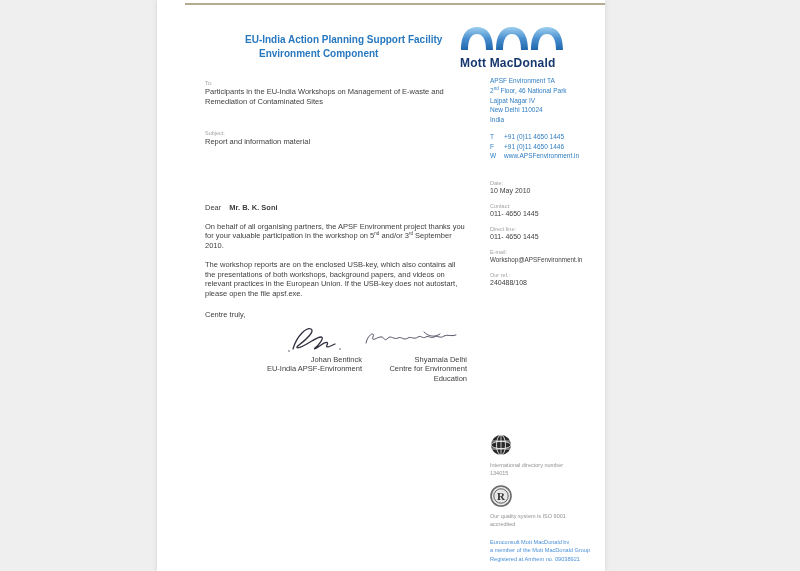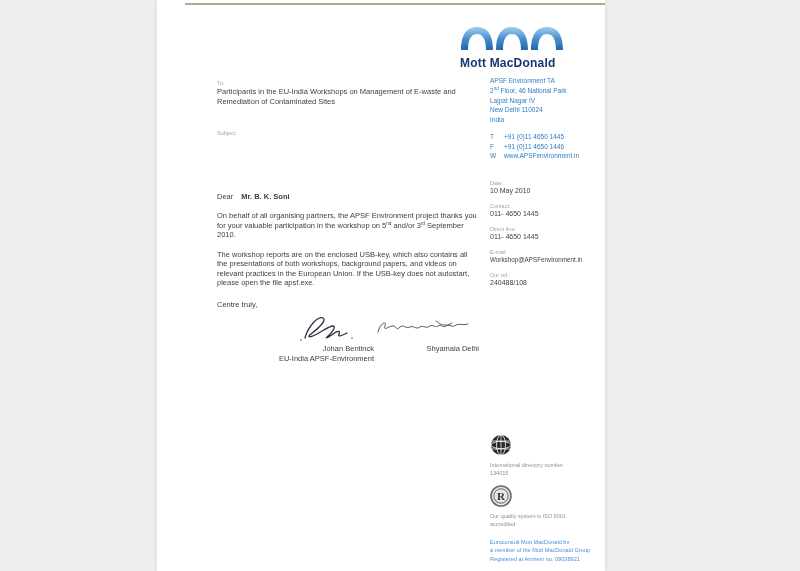--- a/index.html
+++ b/index.html
@@ -12,21 +12,21 @@
   }
   .scan-line { position:absolute; left:28px; top:3px; width:420px; height:2px; background:#b3ab90; }
 
   
   .title { position:absolute; left:88px; top:33px; font-size:10px; font-weight:bold; color:#2878c0; line-height:1.4; }
   .title .l2 { margin-left:14px; }
   .logo { position:absolute; left:303px; top:26px; width:115px; text-align:left; }
   .logo-word { font-size:12px; font-weight:bold; color:#16386e; letter-spacing:0.2px; margin-top:1px; }
 
   
-  .left-col { position:absolute; left:60px; top:80px; width:262px; color:#3e3e3e; }
+  .left-col { position:absolute; left:48px; top:80px; width:262px; color:#3e3e3e; }
   .small-label { font-size:5.5px; color:#a3a3a3; margin-bottom:1px; }
   .body-text { font-size:7.5px; line-height:1.27; color:#3e3e3e; }
   .subject-block { margin-top:24px; }
   .salutation { margin-top:56px; font-size:7.5px; }
   .salutation b { margin-left:8px; }
   .para { margin-top:10px; }
   .closing { margin-top:12px; }
   sup { font-size:4.5px; vertical-align:super; line-height:0; }
 
   .sig-row { margin-top:5px; display:flex;text-align:right; }
@@ -51,20 +51,24 @@
   .foot-text { font-size:5.5px; color:#929292; line-height:1.45; width:84px; margin-top:2px; }
   .iso-wrap { margin-top:7px; }
   .company { margin-top:9px; font-size:5.6px; color:#4a90d8; line-height:1.5; }
 </style>
 </head>
 <body>
 
 <div class="sheet">
   <div class="scan-line"></div>
 
+  <div class="title">
+    <div>EU-India Action Planning Support Facility</div>
+    <div class="l2">Environment Component</div>
+  </div>
 
   <div class="logo">
     <span>
       <svg width="104" height="25" viewBox="0 0 104 25">
         <defs>
           <linearGradient id="archGrad" x1="0" y1="0" x2="0" y2="1">
             <stop offset="0" stop-color="#9fd0ef"></stop>
             <stop offset="0.5" stop-color="#4a90d0"></stop>
             <stop offset="1" stop-color="#1f66ab"></stop>
           </linearGradient>
@@ -76,20 +80,21 @@
     </span>
     <div class="logo-word">Mott MacDonald</div>
   </div>
 
   <div class="left-col">
     <div class="small-label">To:</div>
     <div class="body-text">Participants in the EU-India Workshops on Management of E-waste and Remediation of Contaminated Sites</div>
 
     <div class="subject-block">
       <div class="small-label">Subject:</div>
+      <div class="body-text">Report and information material</div>
     </div>
 
     <div class="salutation">
       <span>Dear</span><b>Mr. B. K. Soni</b>
     </div>
 
     <div class="body-text para">
       <span>On behalf of all organising partners, the APSF Environment project thanks you for your valuable participation in the workshop on 5</span><sup>nd</sup><span> and/or 3</span><sup>rd</sup><span> September 2010.</span>
     </div>
 
@@ -111,20 +116,21 @@
         <div class="sig-name">EU-India APSF-Environment</div>
       </div>
       <div class="sig-block2">
         <div class="sig-scribble">
           <svg width="105" height="30" viewBox="0 0 105 30">
             <path d="M4,18 C6,9 13,6 11,12 C9,18 16,11 20,12 C23,13 22,17 26,13 C29,10 32,15 36,13 C39,11 42,16 46,13 C49,11 52,15 56,12 C59,10 60,14 64,12 C67,10 68,14 72,12 C76,10 78,14 82,11 C85,9 90,12 94,10" fill="none" stroke="#44445a" stroke-width="0.9" stroke-linecap="round"></path>
             <path d="M62,7 C66,11 72,13 78,9" fill="none" stroke="#44445a" stroke-width="0.9" stroke-linecap="round"></path>
           </svg>
         </div>
         <div class="sig-name">Shyamala Delhi</div>
+        <div class="sig-name">Centre for Environment Education</div>
       </div>
     </div>
   </div>
 
   <div class="right-col">
     <div class="addr">
       <div>APSF Environment TA</div>
       <div><span>2</span><sup>nd</sup><span> Floor, 46 National Park</span></div>
       <div>Lajpat Nagar IV</div>
       <div>New Delhi 110024</div>

